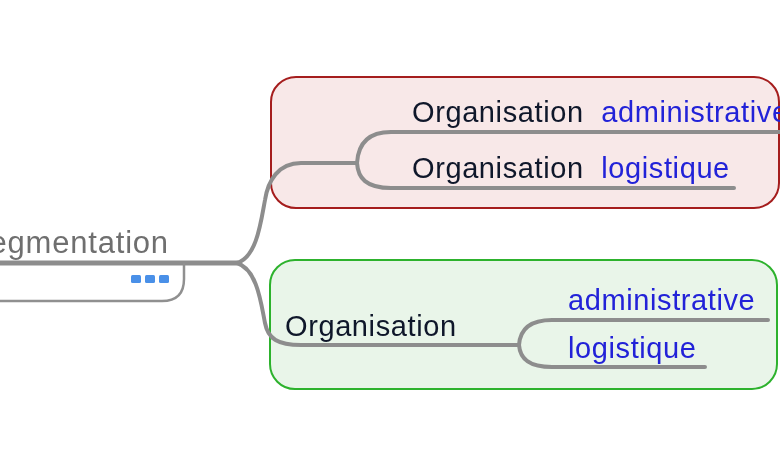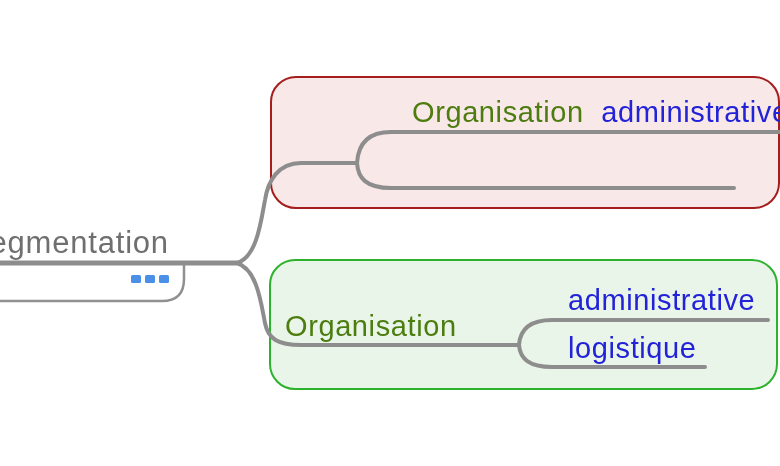--- a/index.html
+++ b/index.html
@@ -29,21 +29,21 @@
   svg.connectors{position:absolute;left:0;top:0;}
   .node{
     position:absolute;
     white-space:nowrap;
     font-size:29px;
     letter-spacing:0.6px;
     line-height:1.1;
     color:#8b8b8b;
     cursor:default;
   }
-  .node .gray{color:#4d7c0f;margin-top:16px;}
+  .node .gray{color:#0f172a;margin-top:16px;}
   .node .blue{color:#2222d8;margin-left:9px;}
   .node .blue.solo{margin-left:0;}
   .node.root{
     font-size:31px;
     color:#6f6f6f;
     letter-spacing:0.8px;
   }
   .ellipsis-btn{
     position:absolute;
     left:131px;top:275px;
@@ -87,20 +87,24 @@
   <div class="ellipsis-btn">
     <span class="dot"></span>
     <span class="dot"></span>
     <span class="dot"></span>
   </div>
 
   <div class="node" style="left:412px;top:97px">
     <span class="gray">Organisation</span>
     <span class="blue">administrative</span>
   </div>
+  <div class="node" style="left:412px;top:153px">
+    <span class="gray">Organisation</span>
+    <span class="blue">logistique</span>
+  </div>
 
   <div class="node" style="left:285px;top:311px">
     <span class="gray">Organisation</span>
   </div>
   <div class="node" style="left:568px;top:285px">
     <span class="blue solo">administrative</span>
   </div>
   <div class="node" style="left:568px;top:333px">
     <span class="blue solo">logistique</span>
   </div>

